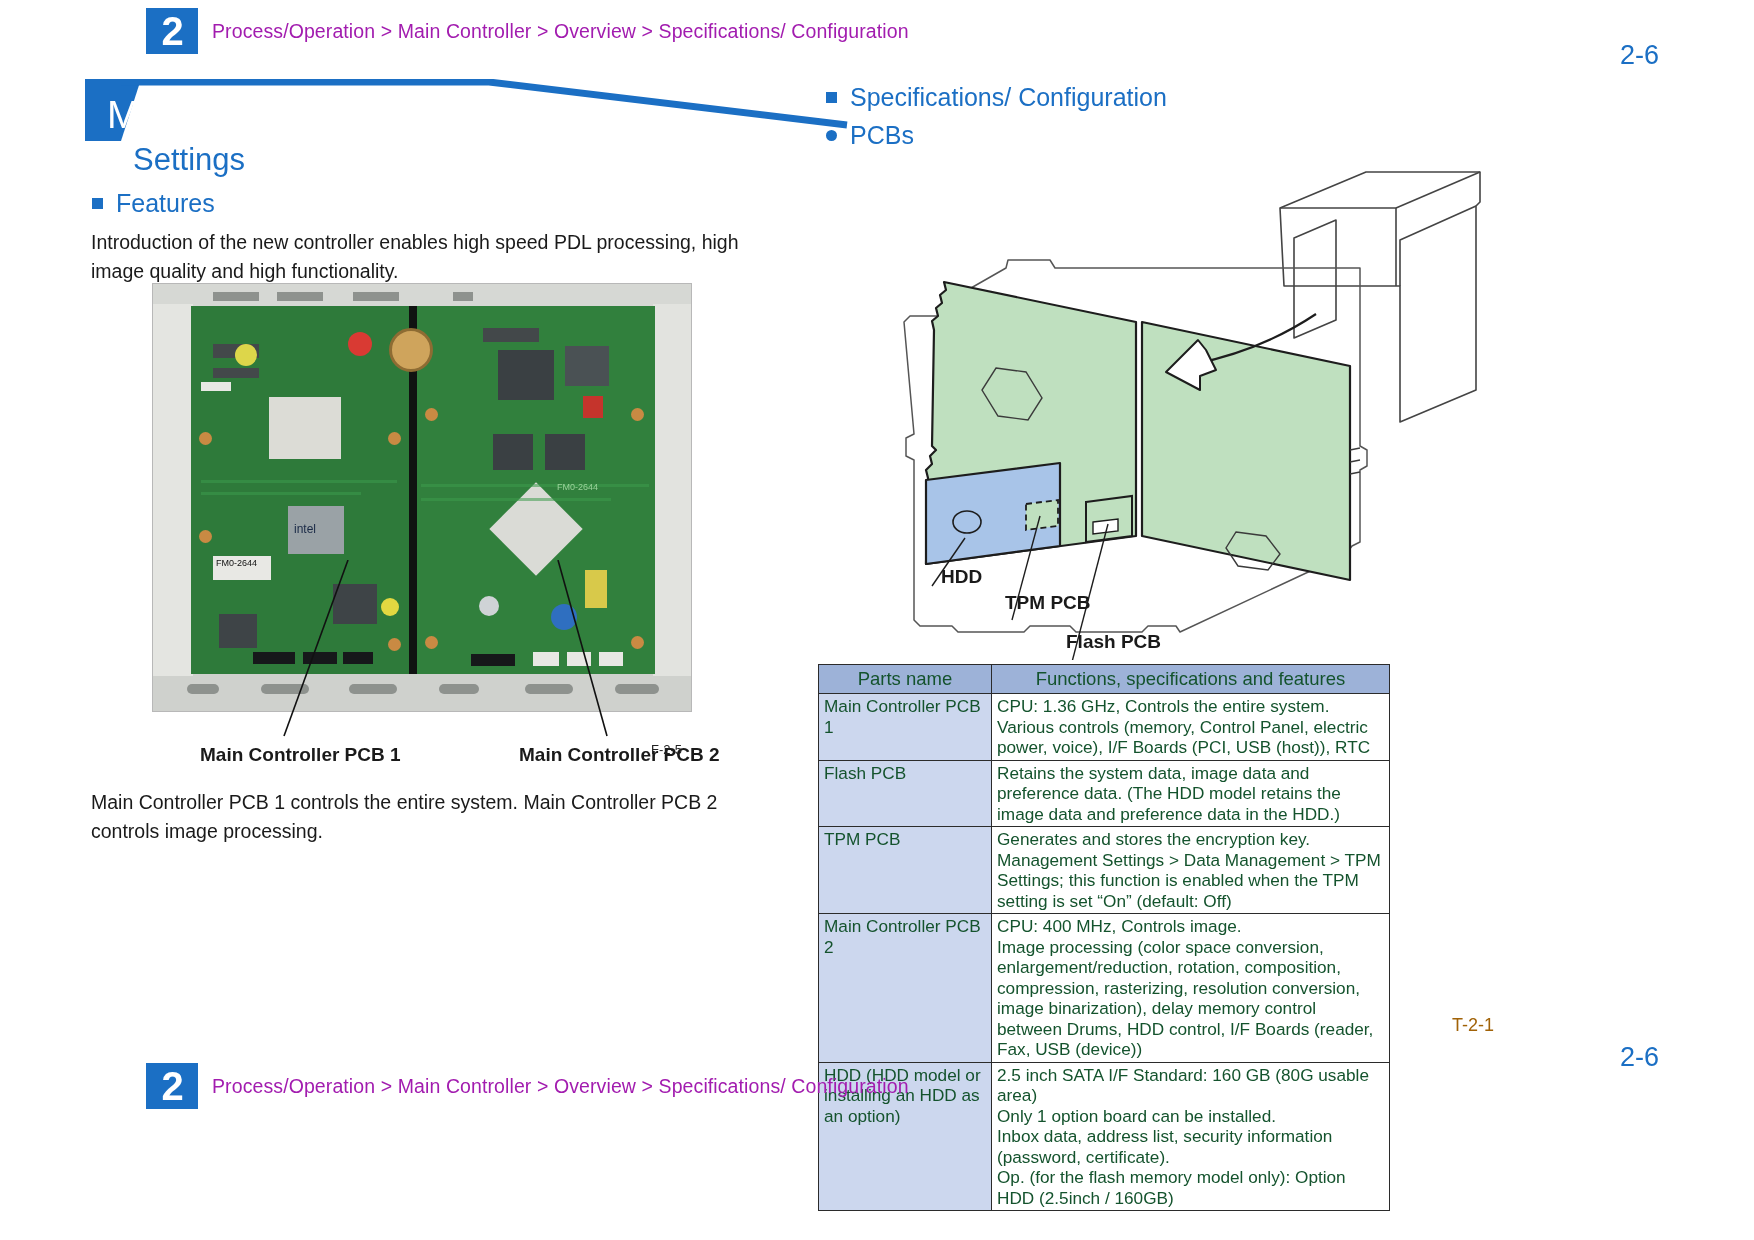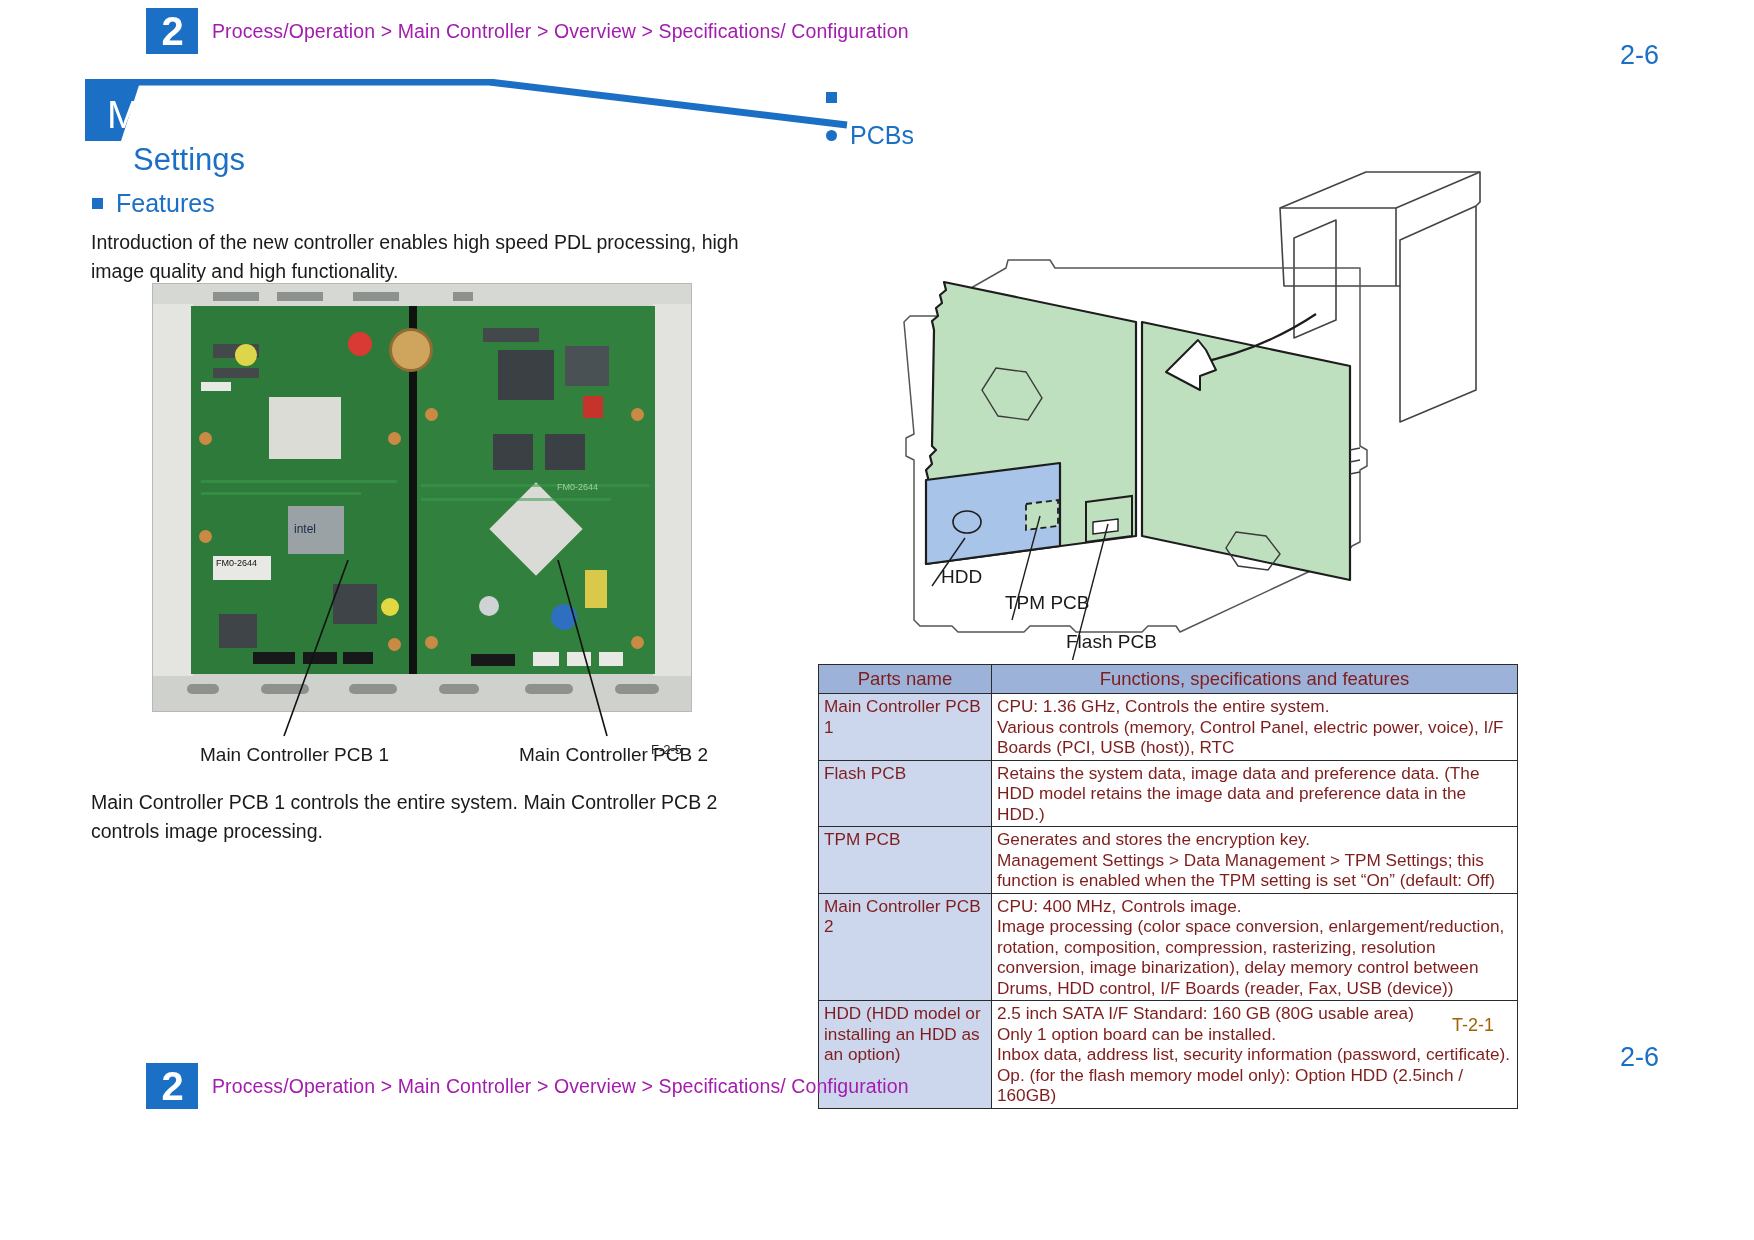--- a/index.html
+++ b/index.html
@@ -69,28 +69,28 @@
   .pcb-green2{position:absolute;background:#31803d;}
   .metal{position:absolute;background:#cfd2cf;}
   .metal-d{position:absolute;background:#9aa09b;}
   .chip{position:absolute;background:#43484a;}
   .chip-l{position:absolute;background:#6f7679;}
   .conn-w{position:absolute;background:#e8e8e4;}
   .conn-b{position:absolute;background:#16181a;}
   .cap{position:absolute;border-radius:50%;}
   .screw{position:absolute;border-radius:50%;background:#c98a43;}
   .trace{position:absolute;background:#3d9a4c;opacity:.55;}
-  .cap-txt{font-size:19px;color:#1a1a1a;white-space:nowrap;}
+  .cap-txt{font-size:19px;color:#1a1a1a;white-space:nowrap;font-weight:bold;}
 
   
   table.spec{
     border-collapse:collapse;
-    width:700px;
+    width:572px;
     font-size:17.2px;
-    color:#7f1d1d;
+    color:#14532d;
   }
   table.spec th{
     background:#9db2d8;
     border:1px solid #2b2b2b;
     font-weight:normal;
     font-size:18.5px;
     padding:3px 4px;
     text-align:center;
   }
   table.spec td{
@@ -214,21 +214,21 @@
 </svg>
 
 <div class="abs cap-txt" style="left:200px;top:744px;">Main Controller PCB 1</div>
 <div class="abs cap-txt" style="left:519px;top:744px;">Main Controller PCB 2</div>
 
 <div class="abs fig-ref" style="left:651px;top:742px;">F-2-5</div>
 
 <div class="abs body-t" style="left:91px;top:788px;width:660px;">Main Controller PCB 1 controls the entire system. Main Controller PCB 2 controls image processing.</div>
 
 <div class="abs h-sq" style="left:826px;top:83px;">
-  <span class="sq-bullet"></span>
+  <span class="sq-bullet"></span><span>Specifications/ Configuration</span>
 </div>
 
 <div class="abs h-sq" style="left:826px;top:121px;">
   <span class="dot-bullet"></span><span>PCBs</span>
 </div>
 
 <svg class="abs iso" style="left:880px;top:150px;" width="620" height="510" viewBox="0 0 620 510">
   <g fill="none" stroke="#444" stroke-width="1.6" stroke-linejoin="round">
 
     <path d="M400 58 L486 22 L600 22 L600 52 L596 56 L596 240 L520 272 L520 136 L404 136 Z"></path>

